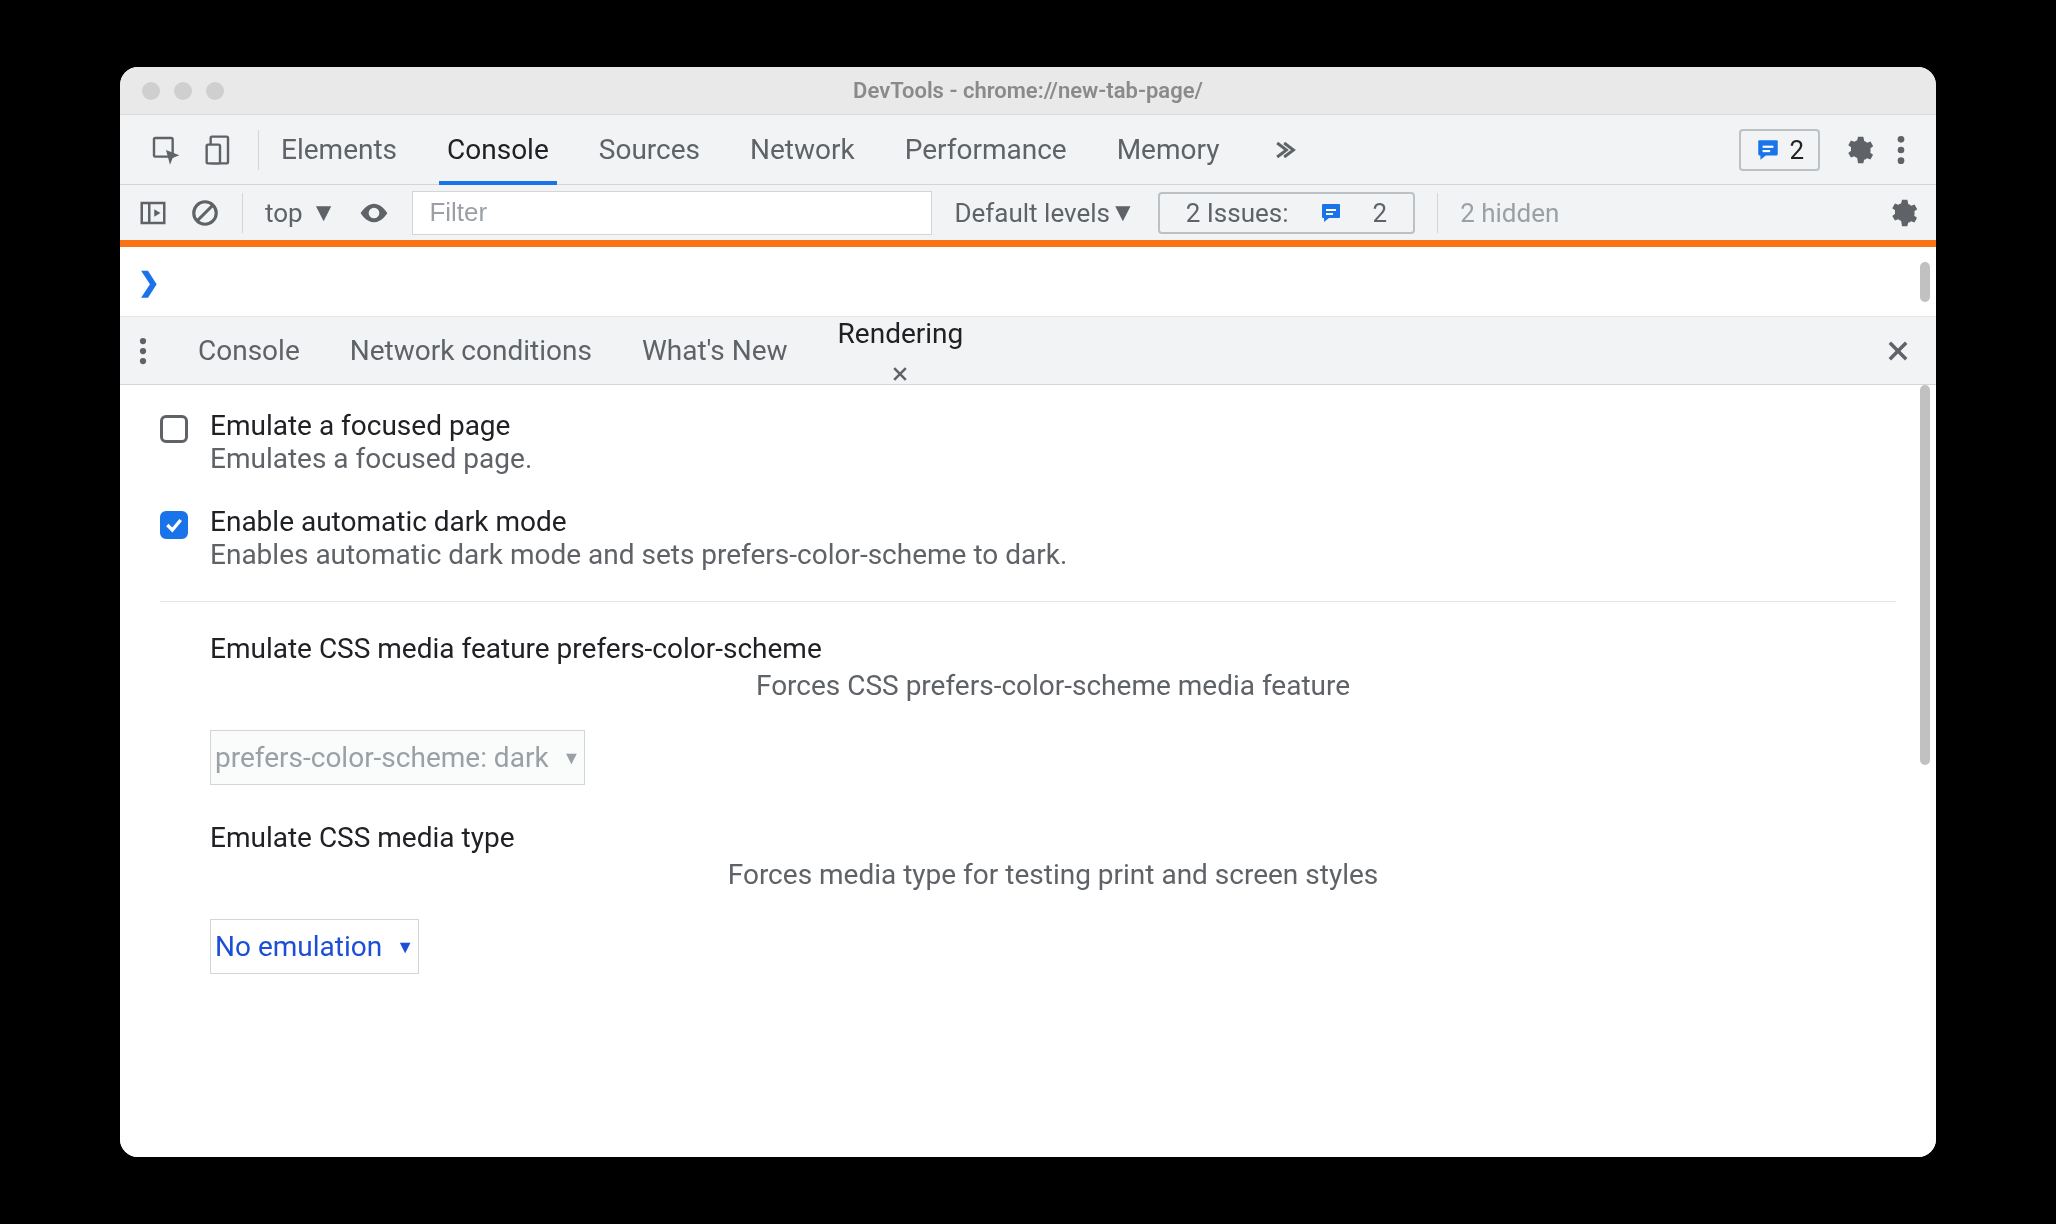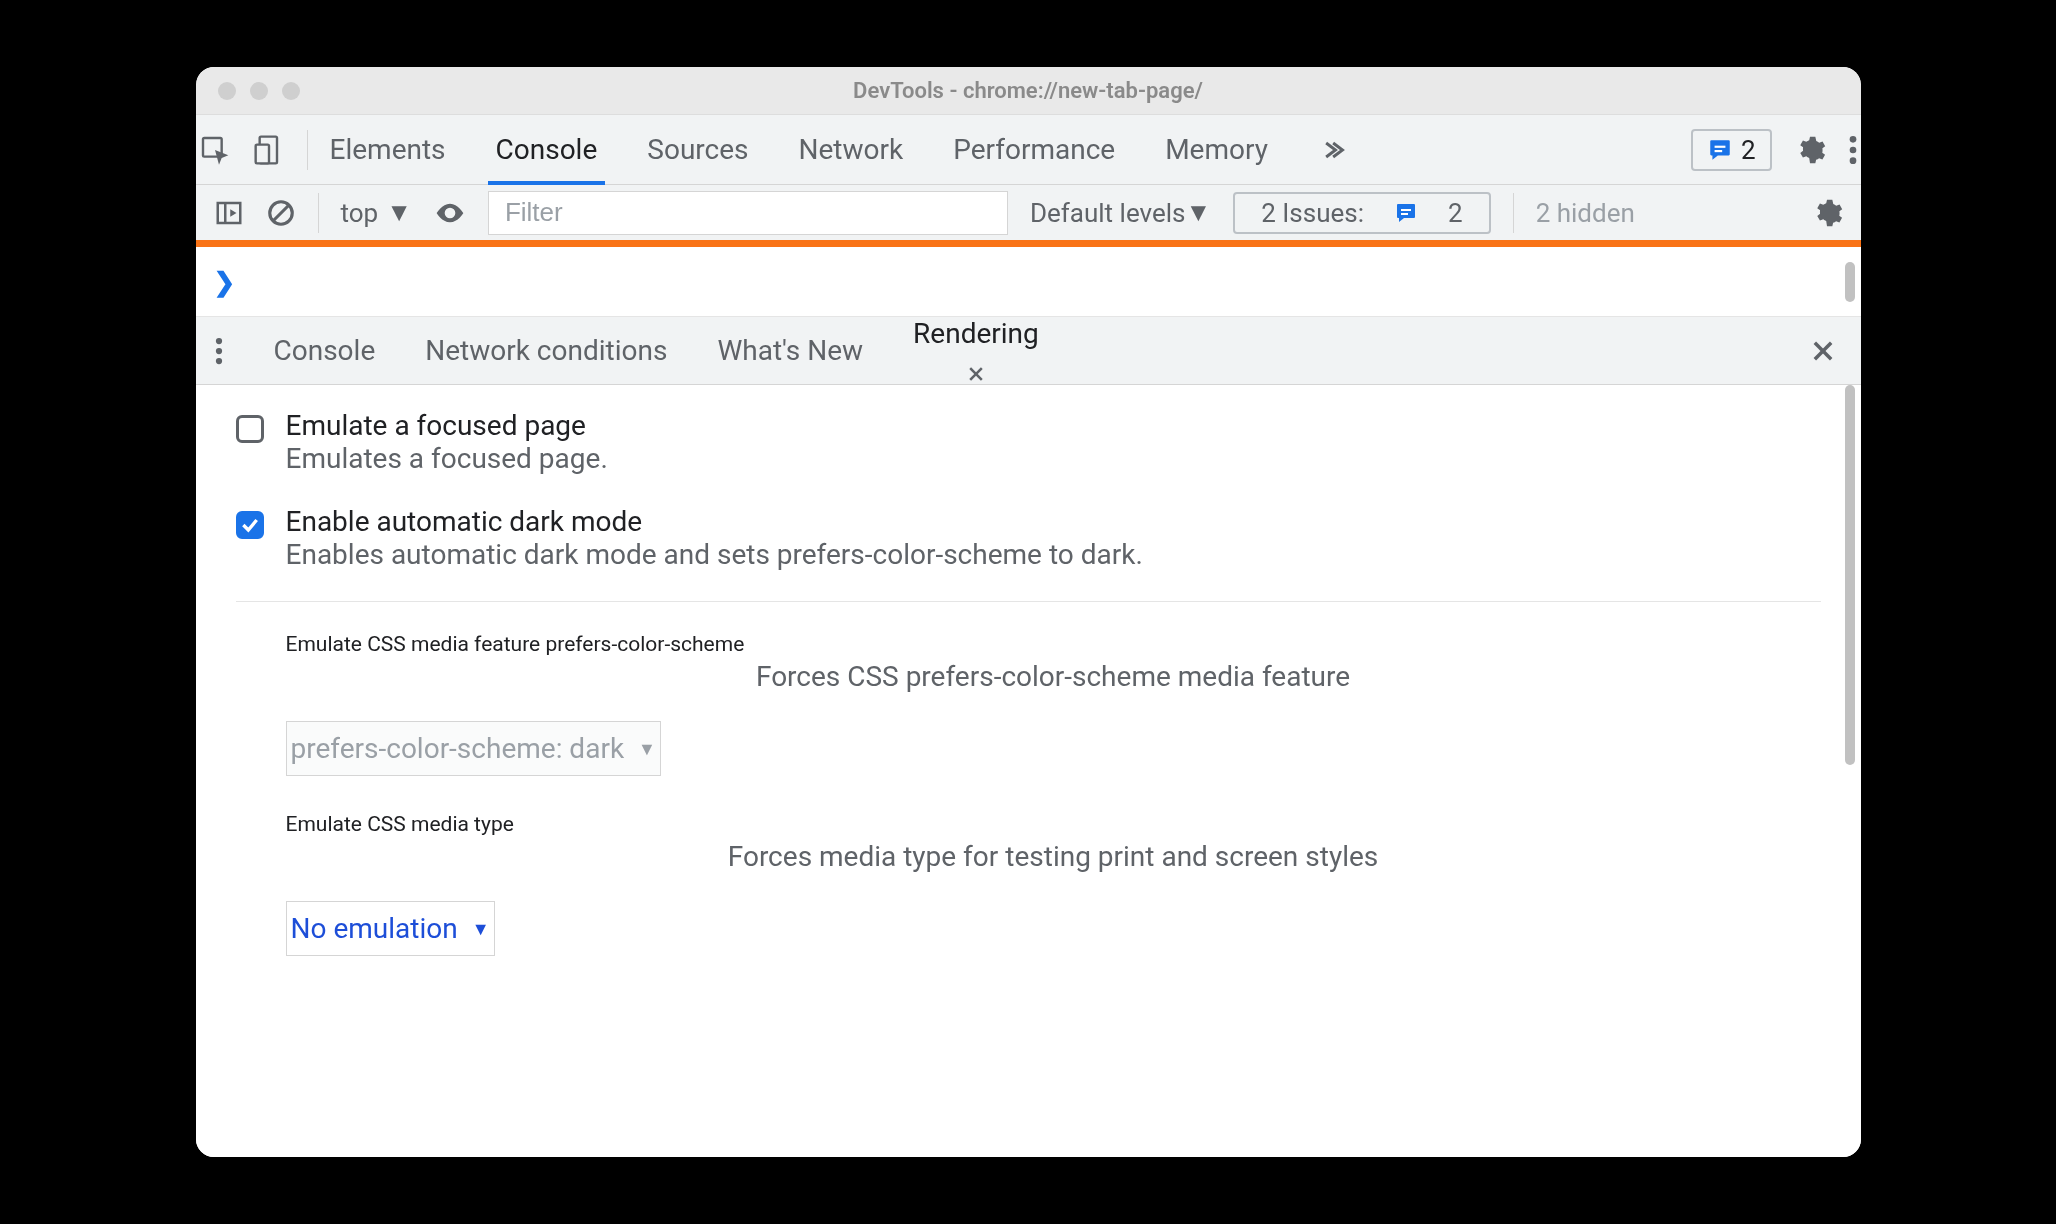--- a/index.html
+++ b/index.html
@@ -6,21 +6,21 @@
 body {
   font-family: -apple-system, BlinkMacSystemFont, "Segoe UI", Roboto, sans-serif;
   background: #000;
   width: 2056px;
   height: 1224px;
   display: flex;
   align-items: center;
   justify-content: center;
 }
 .window {
-  width: 1665px;
+  width: 1816px;
   height: 1090px;
   background: #fff;
   border-radius: 18px;
   box-shadow: 0 30px 60px rgba(0,0,0,0.5);
   overflow: hidden;
   display: flex;
   flex-direction: column;
 }
 .titlebar {
   height: 48px;
@@ -50,21 +50,21 @@
   font-size: 22px;
   font-weight: 600;
 }
 
 .topbar {
   height: 70px;
   background: #f1f3f4;
   border-bottom: 1px solid #d5d5d5;
   display: flex;
   align-items: center;
-  padding: 0 3px;
+  padding: 0 30px;
   gap: 22px;
 }
 .icon-btn {
   color: #5f6368;
   display: flex;
   align-items: center;
   justify-content: center;
   cursor: pointer;
 }
 .divider-v {
@@ -258,21 +258,21 @@
 }
 .hr {
   height: 1px;
   background: #e5e5e5;
   margin: 6px 0 30px 0;
 }
 .section {
   margin-left: 50px;
   margin-bottom: 36px;
 }
-.section .sec-title { font-size: 21px; color: #202124; margin-bottom: 4px; }
+.section .sec-title { font-size: 28px; color: #202124; margin-bottom: 4px; }
 .section .sec-desc  { font-size: 28px; color: #5f6368; margin-bottom: 28px; text-align: center; }
 .select-box {
   border: 1px solid #d5d5d5;
   background: #fafbfb;
   color: #9aa0a6;
   font-size: 28px;
   padding: 10px 4px;
   display: inline-flex;
   align-items: center;
   gap: 14px;

